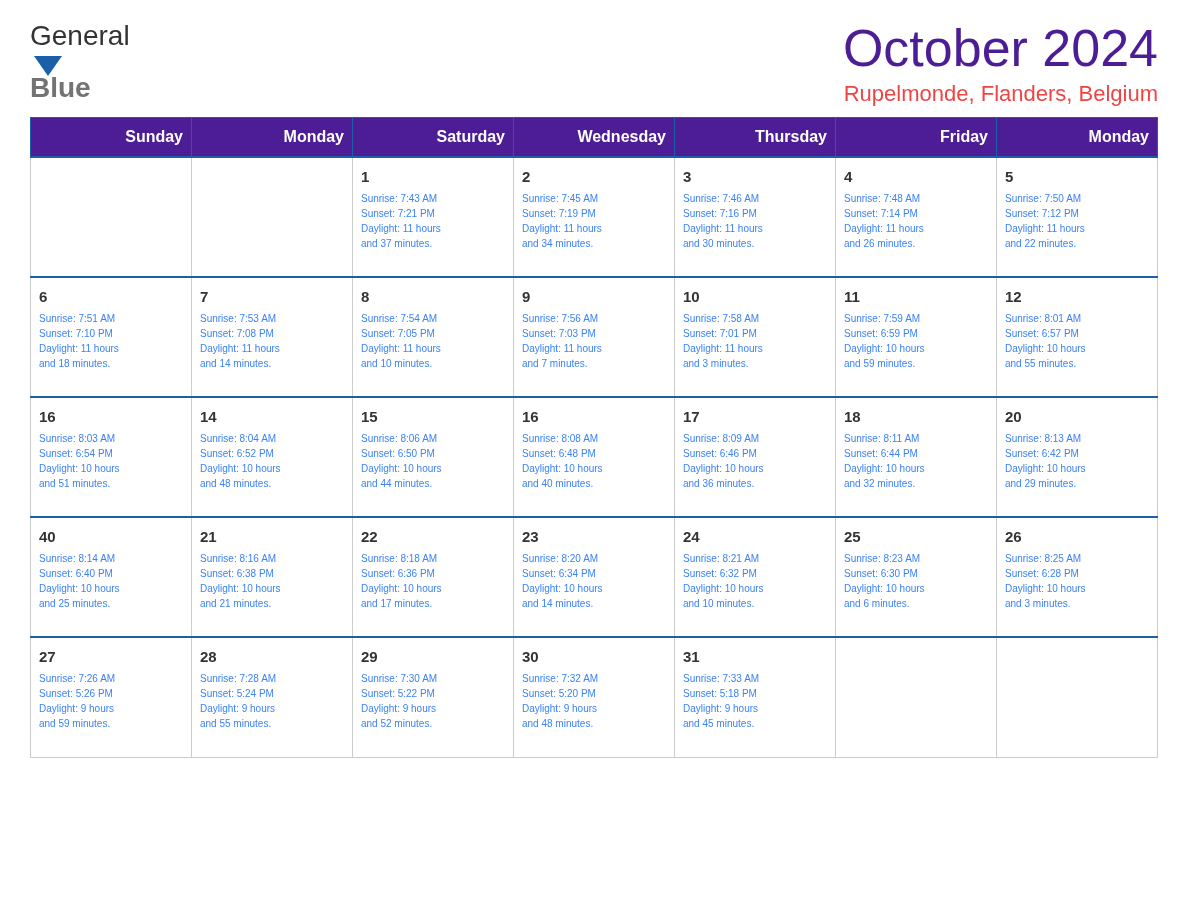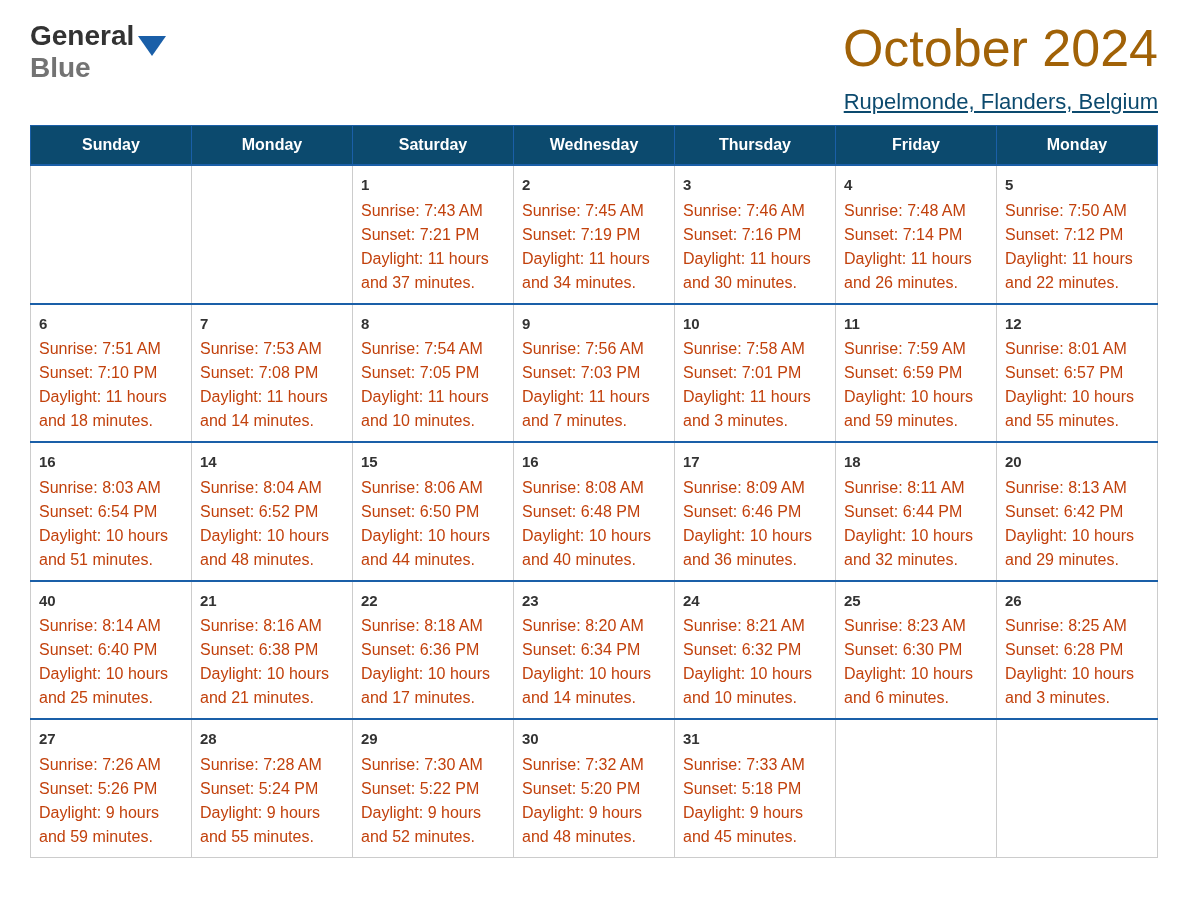--- a/index.html
+++ b/index.html
@@ -17,24 +17,25 @@
       align-items: flex-start;
       margin-bottom: 10px;
     }
     .logo {
       display: flex;
       flex-direction: column;
       align-items: flex-start;
     }
     .logo-text {
       display: flex;
-      align-items: flex-end;
+      align-items: flex-start;
       font-size: 28px;
-      font-weight: bold;
-      color: #333;
+      font-weight: normal;
+      color: #333;
+      flex-direction: column;
     }
     .logo-general {
       color: #333;
     }
     .logo-blue-triangle {
       width: 0;
       height: 0;
       border-left: 14px solid transparent;
       border-right: 14px solid transparent;
       border-top: 20px solid #1a5fa8;
@@ -46,42 +47,41 @@
       color: #737373;
       font-size: 28px;
       font-weight: bold;
     }
     .title-block {
       text-align: right;
     }
     .month-title {
       font-size: 52px;
       font-weight: 300;
-      color: #a16207;
+      color: #4c1d95;
       line-height: 1.1;
     }
     .location-title {
       font-size: 22px;
-      color: #0c4a6e;
+      color: #ef4444;
       font-weight: normal;
-      margin-top: 12px;
-      text-decoration: underline;
+      margin-top: 4px;
     }
     .calendar {
       width: 100%;
       border-collapse: collapse;
       margin-top: 10px;
     }
     .calendar thead tr th {
-      background-color: #0c4a6e;
+      background-color: #4c1d95;
       color: #fff;
       font-weight: bold;
       font-size: 16px;
       padding: 10px 8px;
-      text-align: center;
+      text-align: right;
       border: 1px solid #1a5fa8;
     }
     .calendar tbody tr td {
       vertical-align: top;
       padding: 8px 8px;
       border: 1px solid #ccc;
       border-top: 2px solid #1a5fa8;
       width: 14.28%;
       font-size: 12.5px;
       line-height: 1.5;
@@ -92,22 +92,22 @@
       background: #fff;
     }
     .day-number {
       font-size: 15px;
       font-weight: bold;
       color: #333;
       display: block;
       margin-bottom: 2px;
     }
     .day-info {
-      color: #c2410c;
-      font-size: 16px;
+      color: #3b82f6;
+      font-size: 10px;
     }
   </style>
 </head>
 <body>
 
 <div class="header">
   <div class="logo">
     <div class="logo-text">
       <span class="logo-general">General</span>
       <div class="logo-blue-triangle"></div>

